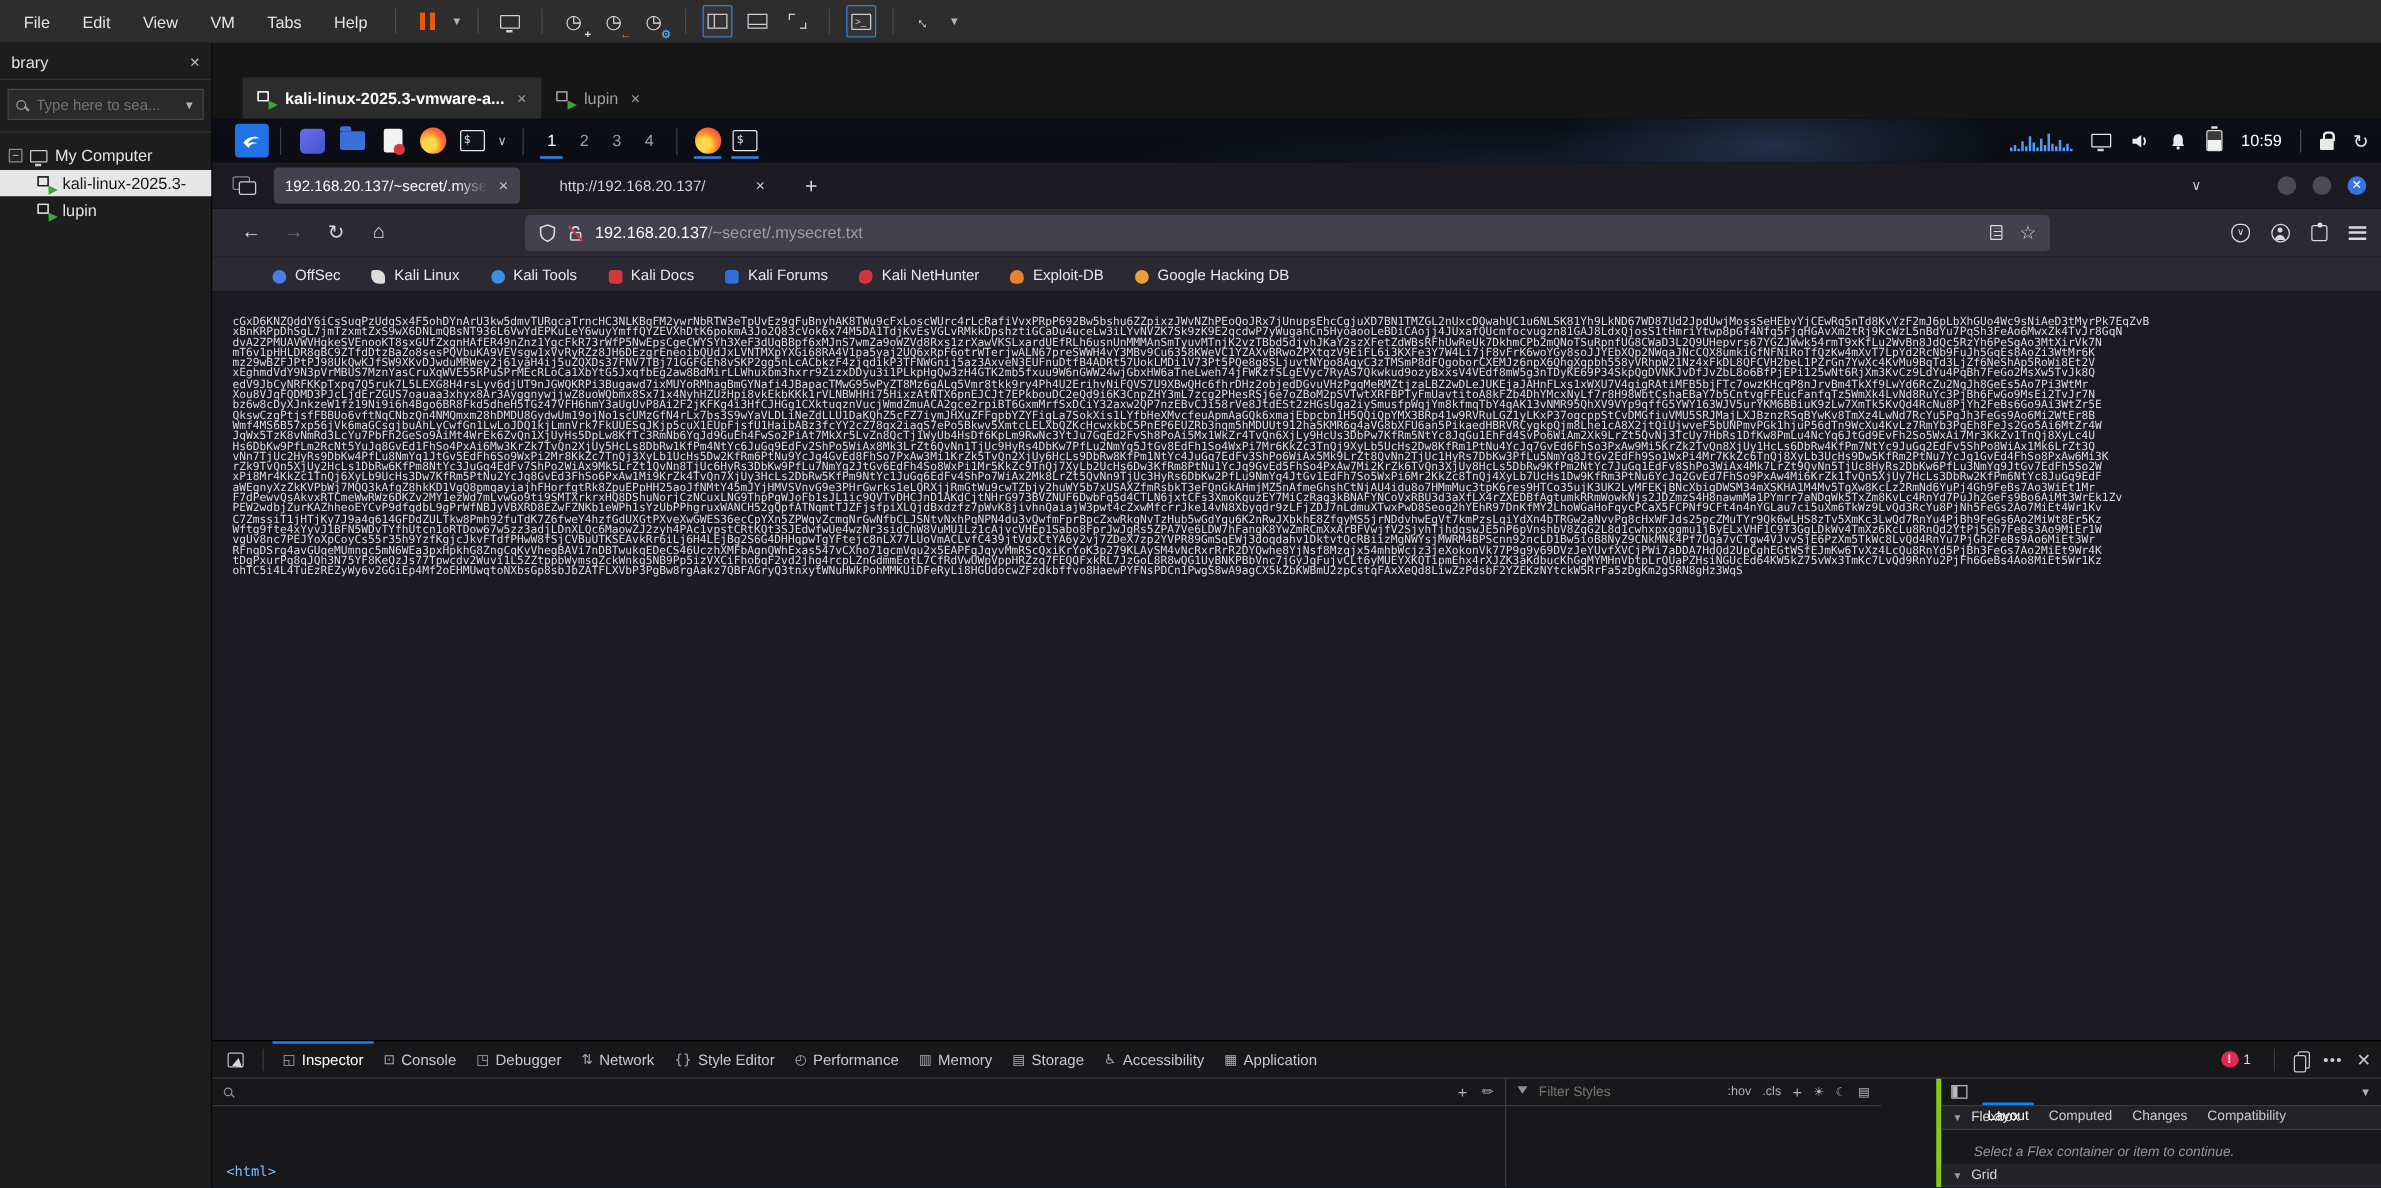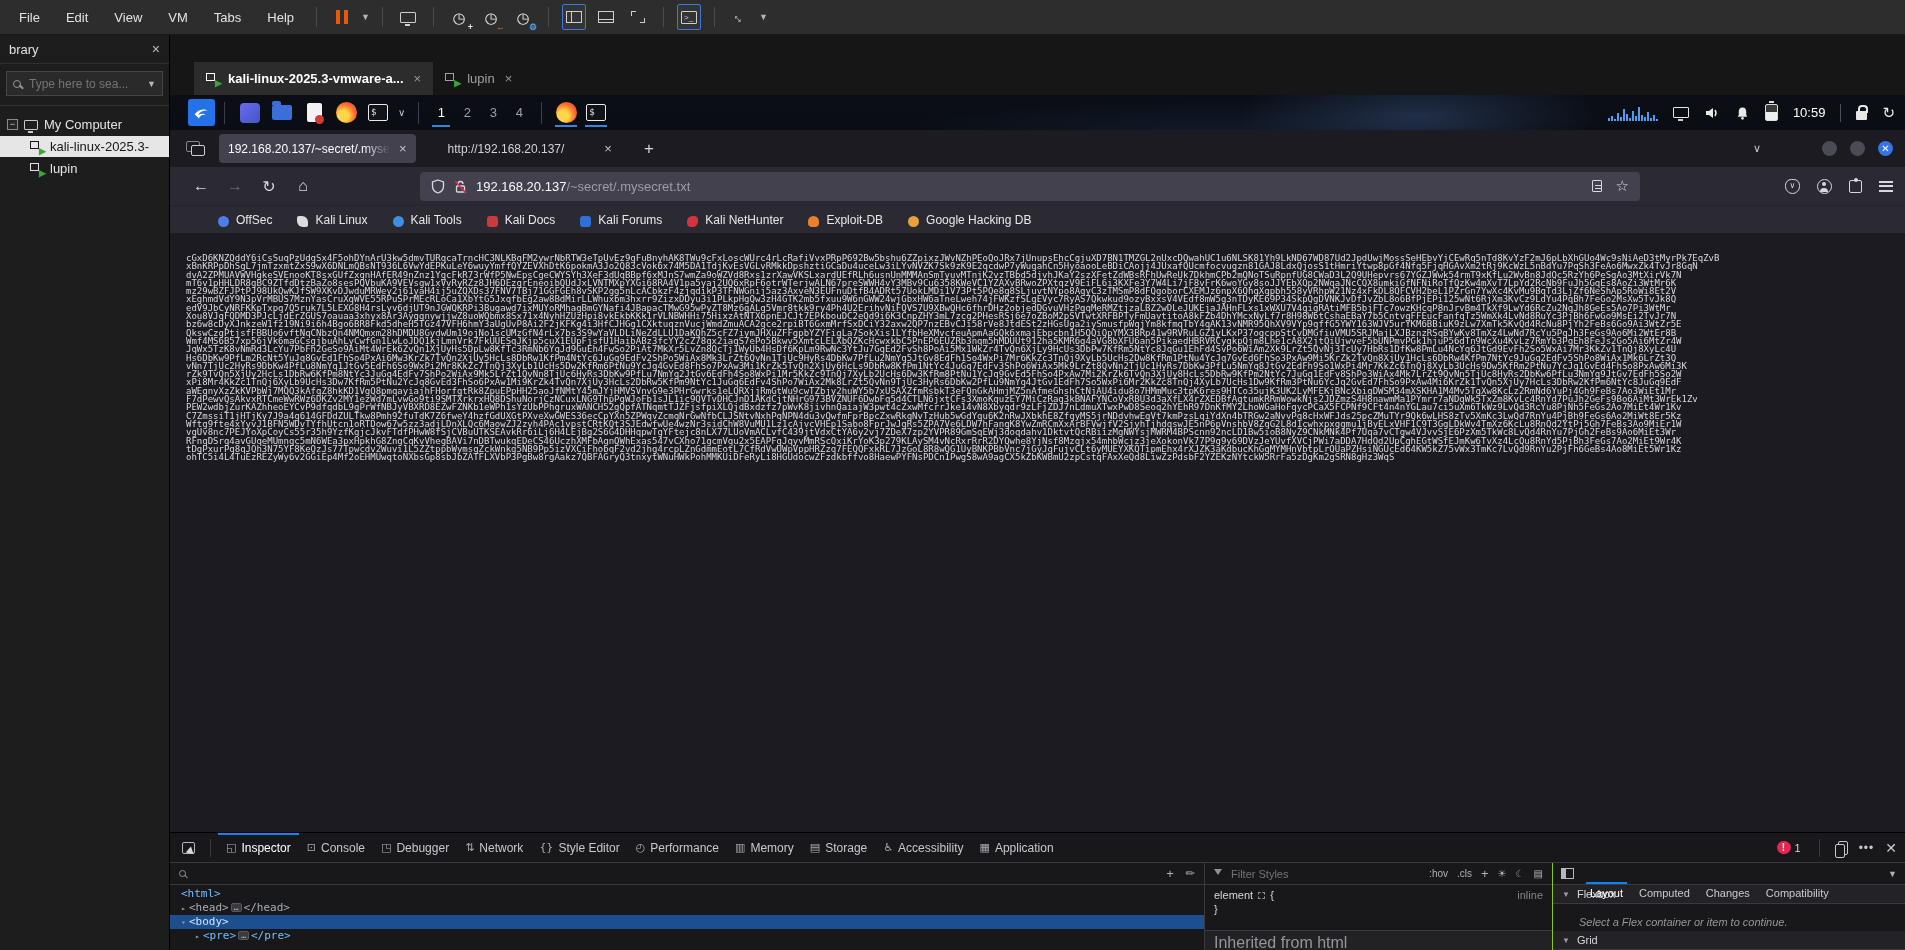--- a/index.html
+++ b/index.html
@@ -163,28 +163,28 @@
   .dt-close{color:#c8c8cf;font-size:14px;}
   .dt-panes{flex:1;display:flex;min-height:0;}
   .dt-markup{width:1035px;flex:none;border-right:1px solid #3a3a3e;display:flex;flex-direction:column;}
   .dt-subrow{height:22px;flex:none;display:flex;align-items:center;padding:0 9px;border-bottom:1px solid #3a3a3e;color:#8f8f96;font-size:11px;gap:7px;}
   .dt-subrow input{flex:1;min-width:0;background:transparent;border:none;outline:none;color:#8f8f96;font-size:11px;font-family:"Liberation Sans",sans-serif;}
   .dtmag{width:7px;height:7px;border:1.3px solid #8f8f96;border-radius:50%;position:relative;flex:none;}
   .dtmag::after{content:"";position:absolute;width:4px;height:1.3px;background:#8f8f96;transform:rotate(45deg);right:-3px;bottom:-1px;}
   .dt-srch-right{margin-left:auto;display:flex;gap:12px;color:#b0b0b8;align-items:center;font-size:13px;}
   .eyedrop{display:inline-block;transform:rotate(-45deg);font-size:11px;}
   .dt-tree{flex:1;font-family:"DejaVu Sans Mono",monospace;font-size:11px;color:#d7d7db;padding-top:2px;overflow:hidden;}
-  .dtrow{height:14px;line-height:14px;white-space:pre;}
+  .dtrow{height:14px;line-height:14px;white-space:pre;margin-top:44px;}
   .dtrow .arr{color:#8f8f96;font-size:8px;display:inline-block;width:11px;text-align:center;}
   .tag{color:#75bfff;}
   .tag-dim{color:#a8aeb5;}
   .dtrow.selected{background:#1d4f8f;}
   .dtrow.selected .tag{color:#cfe6ff;}
   .epill{display:inline-block;background:#3a3a3f;border:1px solid #56565c;border-radius:2px;font-size:8px;line-height:7px;padding:0 2px;vertical-align:1px;color:#c0c0c6;margin:0 2px;}
-  .dt-rules{width:348px;flex:none;border-right:1px solid #84cc16;display:flex;flex-direction:column;overflow:hidden;}
+  .dt-rules{width:348px;flex:none;border-right:4px solid #84cc16;display:flex;flex-direction:row;overflow:hidden;gap:48px;}
   .funnel{width:0;height:0;border:4px solid transparent;border-top:6px solid #8f8f96;position:relative;flex:none;}
   .rl-icons{margin-left:auto;display:flex;gap:9px;color:#b0b0b8;font-size:10px;align-items:center;}
   .rule-area{font-family:Liberation Sans, sans-serif;font-size:11px;color:#d7d7db;padding:3px 9px 0 9px;}
   .rline{display:flex;height:14px;line-height:14px;align-items:center;}
   .dotbox{display:inline-block;width:7px;height:7px;border:1px dashed #8f8f96;margin:0 5px;}
   .inline-badge{margin-left:auto;color:#82828a;}
   .inherited{background:#222225;border-top:1px solid #3a3a3e;border-bottom:1px solid #3a3a3e;color:#95959b;padding:3px 9px;font-size:16px;margin-top:14px;}
   .dt-layout{flex:1;display:flex;flex-direction:column;overflow:hidden;}
   .lt-header{height:22px;flex:none;display:flex;align-items:center;border-bottom:1px solid #3a3a3e;padding:0 8px;gap:16px;color:#c8c8cf;font-size:11px;position:relative;}
   .ltpane{width:13px;height:11px;border:1.3px solid #b8b8bf;position:relative;flex:none;}

